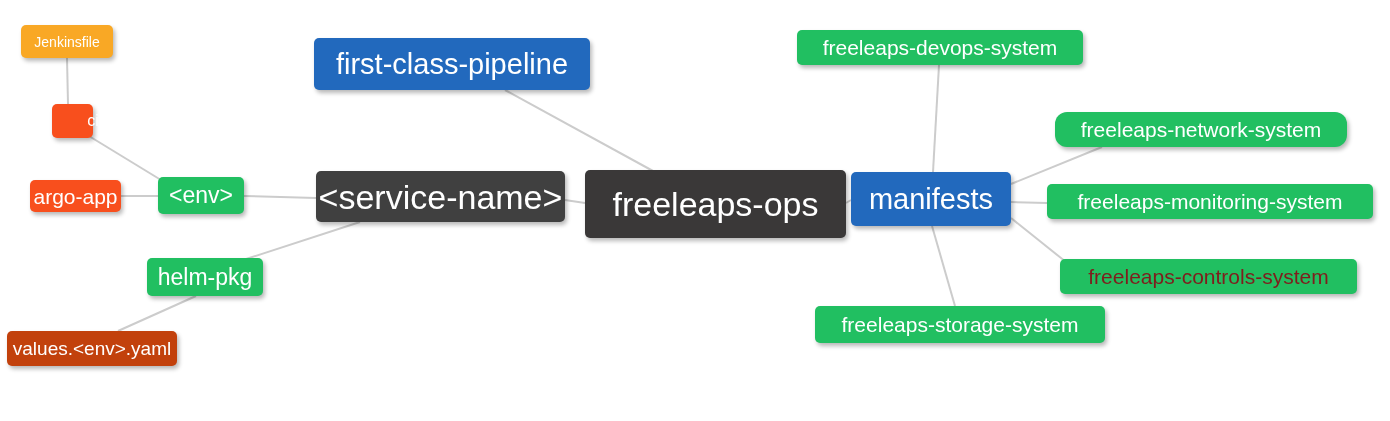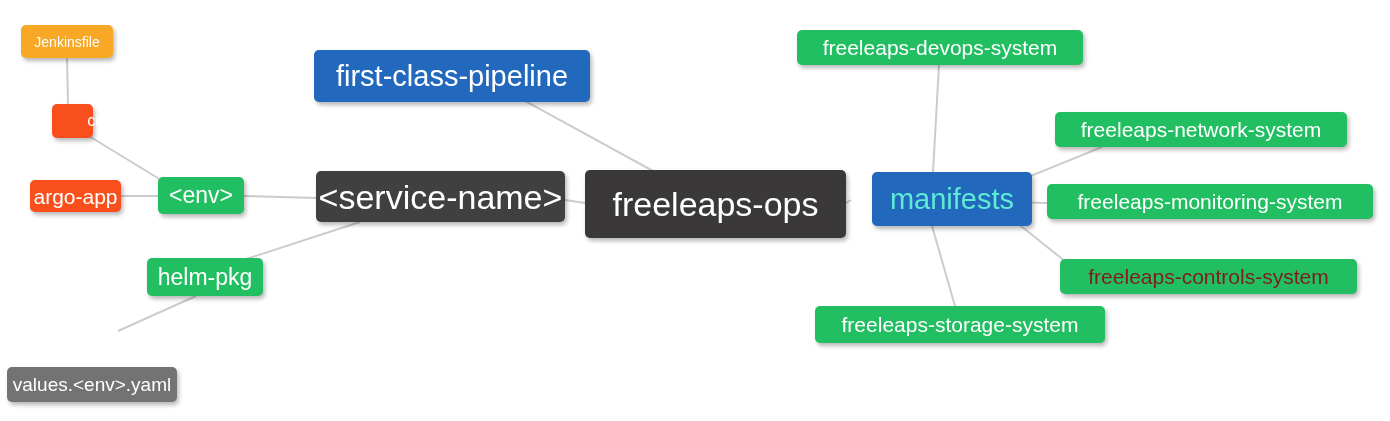--- a/index.html
+++ b/index.html
@@ -41,24 +41,24 @@
       <line x1="1011" y1="202" x2="1047" y2="203" stroke="#cccccc" stroke-width="2"></line>
       <line x1="1011" y1="218" x2="1066" y2="262" stroke="#cccccc" stroke-width="2"></line>
       <line x1="932" y1="226" x2="955" y2="306" stroke="#cccccc" stroke-width="2"></line>
     </svg>
   <div id="nodes-layer">
       <div class="node" style="left: 21px; top: 25px; width: 92px; height: 33px; font-size: 14px; background: rgb(249, 168, 37); color: rgb(255, 255, 255);">Jenkinsfile</div>
       <div class="node" style="left: 52px; top: 104px; width: 33px; height: 34px; font-size: 16px; background: rgb(248, 79, 29); color: rgb(255, 255, 255); padding-left: 41px;">ci</div>
       <div class="node" style="left: 30px; top: 180px; width: 91px; height: 32px; font-size: 21px; background: rgb(248, 79, 29); color: rgb(255, 255, 255);">argo-app</div>
       <div class="node" style="left: 158px; top: 177px; width: 86px; height: 37px; font-size: 23px; background: rgb(33, 191, 97); color: rgb(255, 255, 255);">&lt;env&gt;</div>
       <div class="node" style="left: 147px; top: 258px; width: 116px; height: 38px; font-size: 23px; background: rgb(33, 191, 97); color: rgb(255, 255, 255);">helm-pkg</div>
-      <div class="node" style="left: 7px; top: 331px; width: 170px; height: 35px; font-size: 19px; background: #737373; color: rgb(255, 255, 255); margin-top: 36px;">values.&lt;env&gt;.yaml</div>
-      <div class="node" style="left: 314px; top: 50px; width: 276px; height: 52px; font-size: 29px; background: rgb(34, 105, 189); color: rgb(255, 255, 255);">first-class-pipeline</div>
+      <div class="node" style="left: 7px; top: 331px; width: 170px; height: 35px; font-size: 19px; background: #c2410c; color: rgb(255, 255, 255);">values.&lt;env&gt;.yaml</div>
+      <div class="node" style="left: 314px; top: 38px; width: 276px; height: 52px; font-size: 29px; background: rgb(34, 105, 189); color: rgb(255, 255, 255);">first-class-pipeline</div>
       <div class="node" style="left: 316px; top: 171px; width: 249px; height: 51px; font-size: 34px; background: #404040; color: rgb(255, 255, 255);">&lt;service-name&gt;</div>
       <div class="node" style="left: 585px; top: 170px; width: 261px; height: 68px; font-size: 34px; background: rgb(58, 56, 56); color: rgb(255, 255, 255);">freeleaps-ops</div>
-      <div class="node" style="left: 872px; top: 172px; width: 160px; height: 54px; font-size: 29px; background: rgb(34, 105, 189); color: #5eead4;">manifests</div>
+      <div class="node" style="left: 851px; top: 172px; width: 160px; height: 54px; font-size: 29px; background: rgb(34, 105, 189); color: #ffffff;">manifests</div>
       <div class="node" style="left: 797px; top: 30px; width: 286px; height: 35px; font-size: 21px; background: rgb(33, 191, 97); color: rgb(255, 255, 255);">freeleaps-devops-system</div>
-      <div class="node" style="left: 1055px; top: 112px; width: 292px; height: 35px; font-size: 21px; background: rgb(33, 191, 97); color: rgb(255, 255, 255);">freeleaps-network-system</div>
+      <div class="node" style="left: 1055px; top: 112px; width: 292px; height: 35px; font-size: 21px; background: rgb(33, 191, 97); color: rgb(255, 255, 255); border-radius: 12px;">freeleaps-network-system</div>
       <div class="node" style="left: 1047px; top: 184px; width: 326px; height: 35px; font-size: 21px; background: rgb(33, 191, 97); color: rgb(255, 255, 255);">freeleaps-monitoring-system</div>
       <div class="node" style="left: 1060px; top: 259px; width: 297px; height: 35px; font-size: 21px; background: rgb(33, 191, 97); color: #7f1d1d;">freeleaps-controls-system</div>
       <div class="node" style="left: 815px; top: 306px; width: 290px; height: 37px; font-size: 21px; background: rgb(33, 191, 97); color: rgb(255, 255, 255);">freeleaps-storage-system</div>
     </div>
 </div>
 
 </body></html>

